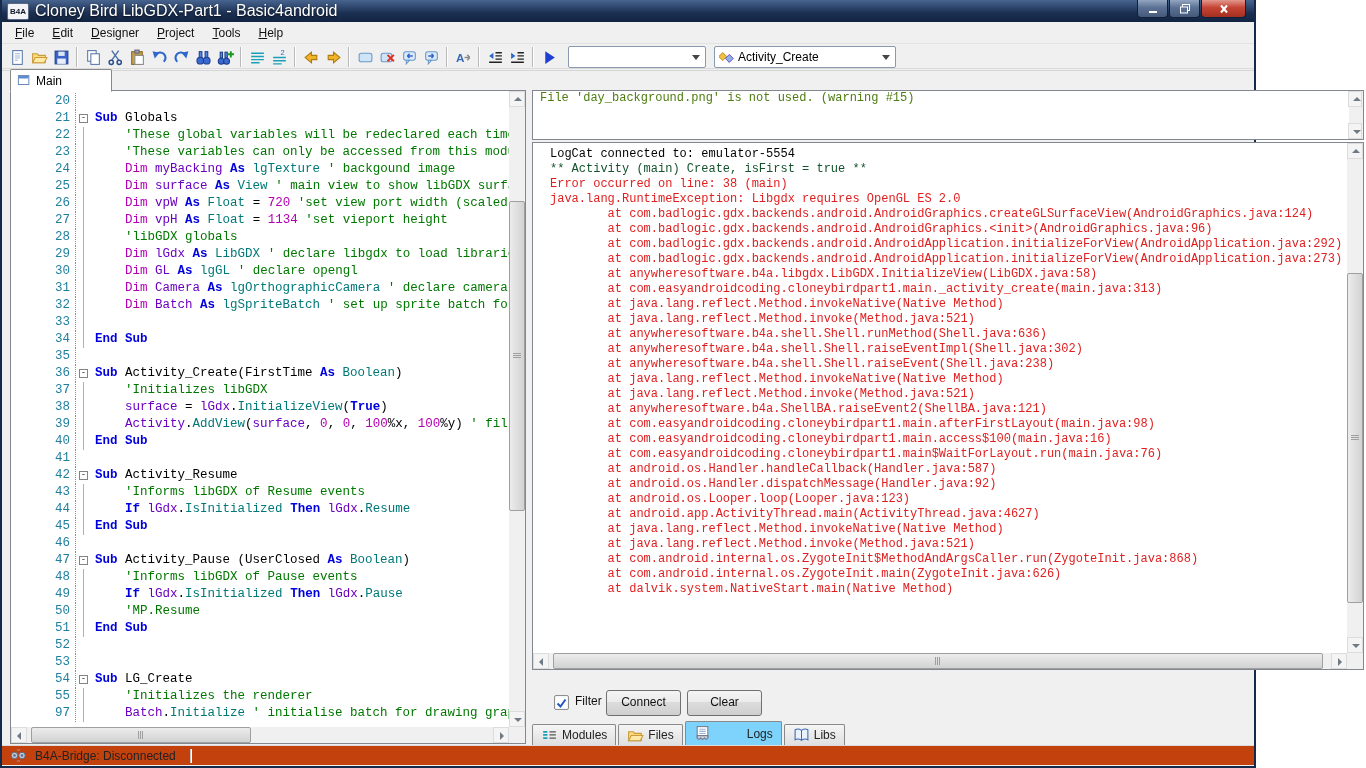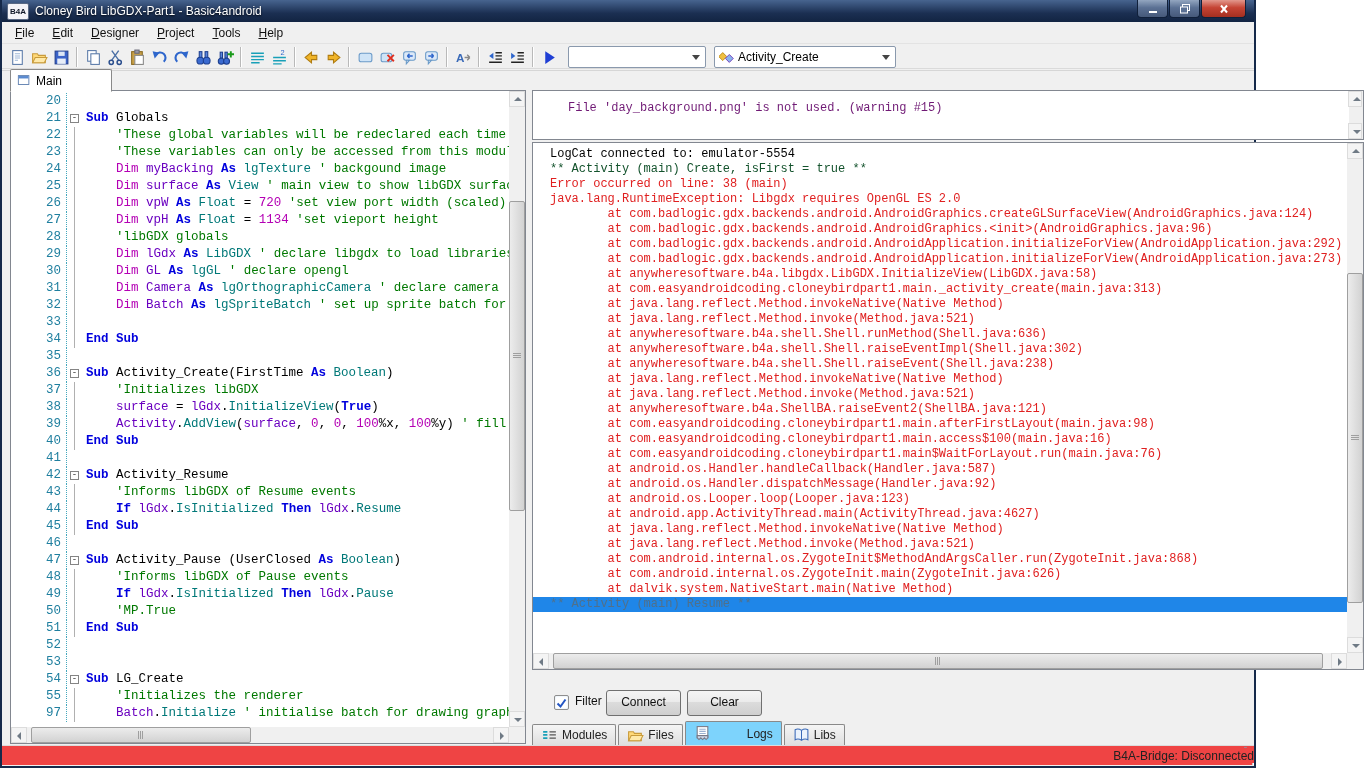--- a/index.html
+++ b/index.html
@@ -5,21 +5,21 @@
   html,body{margin:0;padding:0;width:1366px;height:768px;overflow:hidden;
     font-family:"Liberation Sans",sans-serif;-webkit-font-smoothing:antialiased;}
   .window{position:relative;width:1256px;height:768px;background:#f0f0f0;
     box-sizing:border-box;border:2px solid #15294a;border-top:none;}
   
   .titlebar{position:absolute;left:0;top:0;right:0;height:22px;
     background:linear-gradient(#42608f 0%,#2b4570 40%,#152okay545 100%);
     background:linear-gradient(#47648f,#1b2f52 60%,#122442);display:flex;align-items:center;}
   .appicon{margin-left:5px;width:20px;height:15px;background:#f4f4f8;border:1px solid #5a6a85;
     color:#101828;font-size:8px;font-weight:bold;line-height:15px;text-align:center;border-radius:2px;}
-  .title{color:#fff;font-size:12px;margin-left:6px;text-shadow:0 1px 2px rgba(0,0,0,.8);}
+  .title{color:#fff;font-size:16px;margin-left:6px;text-shadow:0 1px 2px rgba(0,0,0,.8);}
   .winbtns{position:absolute;right:8px;top:0;display:flex;}
   .wbtn{width:29px;height:17px;border:1px solid #10203a;border-top:none;border-radius:0 0 4px 4px;
     background:linear-gradient(#93a6c0,#5b7194 45%,#46597a);display:flex;align-items:center;justify-content:center;margin-left:1px;}
   .wbtn.close{width:43px;background:linear-gradient(#e2988d,#c54434 45%,#a52f20);}
   
   .menubar{position:absolute;left:0;top:22px;right:0;height:21px;background:#f0f0f0;
     display:flex;align-items:center;padding-left:4px;border-bottom:1px solid #e3e3e3;}
   .mi{font-size:12px;color:#111;padding:3px 9px;}
   
   .toolbar{position:absolute;left:0;top:44px;right:0;height:26px;background:#f0f0f0;
@@ -32,21 +32,21 @@
     border-left:4px solid transparent;border-right:4px solid transparent;border-top:5px solid #444;}
   .combo1{width:136px;}
   .combo2{width:176px;padding-left:4px;gap:4px;}
   
   .doctab{position:absolute;left:8px;top:69px;width:94px;height:21px;background:#fff;
     border:1px solid #898989;border-bottom:1px solid #fff;border-radius:2px 2px 0 0;
     display:flex;align-items:center;gap:5px;padding-left:6px;font-size:12px;z-index:2;}
   .editor{position:absolute;left:8px;top:90px;width:516px;height:654px;background:#fff;
     border:1px solid #828790;box-sizing:border-box;}
   .coderows{position:absolute;left:0;top:2px;right:16px;bottom:16px;overflow:hidden;}
-  .crow{display:flex;height:17px;font:12.5px/17px "Liberation Mono",monospace;white-space:pre;}
+  .crow{display:flex;height:17px;font:12.5px/17px "Liberation Mono",monospace;white-space:pre;padding-left:9px;}
   .ln{width:50px;text-align:right;padding-right:5px;color:#1f7f9f;flex:none;
     border-right:1px dotted #45a8bd;}
   .fold{width:15px;flex:none;position:relative;}
   .fbox{position:absolute;left:3px;top:4px;width:9px;height:9px;border:1px solid #848484;
     background:#fff;font:9px/7px "Liberation Mono",monospace;text-align:center;color:#333;box-sizing:border-box;}
   .fline{position:absolute;left:7px;top:0;width:1px;height:17px;background:#b0b0b0;}
   .ct{padding-left:4px;overflow:hidden;}
   .tk-p{color:#000;}
   .tk-k{color:#0000dd;font-weight:bold;}
   .tk-m{color:#b400b4;}
@@ -66,21 +66,21 @@
   .thumb{position:absolute;background:linear-gradient(90deg,#ececec,#d2d2d2);border:1px solid #9f9f9f;
     border-radius:2px;box-sizing:border-box;}
   .thumbh{background:linear-gradient(#ececec,#d2d2d2);}
   .grip{position:absolute;left:3px;right:3px;top:50%;height:5px;margin-top:-3px;
     background:repeating-linear-gradient(#9f9f9f 0 1px,transparent 1px 2px);}
   .griph{position:absolute;top:3px;bottom:3px;left:50%;width:5px;margin-left:-3px;
     background:repeating-linear-gradient(90deg,#9f9f9f 0 1px,transparent 1px 2px);}
   
   .warnbox{position:absolute;left:530px;top:90px;width:832px;height:50px;background:#fff;
     border:1px solid #828790;box-sizing:border-box;}
-  .warntext{position:absolute;left:7px;top:10px;font:12px/15px "Liberation Mono",monospace;color:#701a75;margin-left:28px;}
+  .warntext{position:absolute;left:7px;top:0;font:12px/15px "Liberation Mono",monospace;color:#4d7c0f;}
   .logbox{position:absolute;left:530px;top:142px;width:832px;height:528px;background:#fff;
     border:1px solid #828790;box-sizing:border-box;}
   .logrows{position:absolute;left:0;top:4px;right:16px;bottom:16px;overflow:hidden;}
   .lrow{height:15px;font:12px/15px "Liberation Mono",monospace;white-space:pre;padding-left:17px;overflow:hidden;}
   .lc-k{color:#000;}
   .lc-g{color:#14532d;}
   .lc-r{color:#e02020;}
   .lc-hl{background:#1f86e8;color:#50708a;margin-right:-16px;}
   
   .chk{position:absolute;left:552px;top:695px;width:13px;height:13px;background:#fff;
@@ -89,22 +89,22 @@
   .pbtn{position:absolute;width:73px;height:24px;border:1px solid #707070;border-radius:3px;
     background:linear-gradient(#f4f4f4,#ebebeb 45%,#dcdcdc 46%,#cfcfcf);
     font-size:12px;color:#111;text-align:center;line-height:22px;}
   
   .btabs{position:absolute;left:530px;top:722px;height:23px;display:flex;align-items:flex-end;}
   .btab{height:20px;background:linear-gradient(#f5f5f5,#dfdfdf);border:1px solid #898989;
     border-bottom:none;border-radius:2px 2px 0 0;display:flex;align-items:center;gap:4px;
     padding:0 8px;font-size:12px;margin-right:2px;color:#222;}
   .btab.active{height:23px;background:#7dd3fc;position:relative;z-index:2;gap:36px;}
   
-  .statusbar{position:absolute;left:0;right:0;top:745px;height:19px;background:#ef4444;
-    border-top:1px solid #dcdcdc;display:flex;align-items:flex-end;flex-direction:column;}
+  .statusbar{position:absolute;left:0;right:0;top:745px;height:19px;background:#c2410c;
+    border-top:1px solid #dcdcdc;display:flex;align-items:center;}
   .statustext{font-size:12px;color:#222;margin-left:8px;}
   .ssep{width:1px;height:14px;background:#c8c8c8;border-right:1px solid #fff;margin-left:14px;}
   .hline{position:absolute;left:0;right:0;top:68px;height:1px;background:#dadada;}
 </style>
 </head>
 <body>
 
 <div class="window">
 
   <div class="titlebar">
@@ -333,21 +333,21 @@
         <div class="crow"><span class="ln">40</span><span class="fold"><span class="fline"></span></span><span class="ct"><span class="tk-k">End Sub</span></span></div>
         <div class="crow"><span class="ln">41</span><span class="fold"></span><span class="ct"></span></div>
         <div class="crow"><span class="ln">42</span><span class="fold"><span class="fbox">-</span></span><span class="ct"><span class="tk-k">Sub</span><span class="tk-p"> Activity_Resume</span></span></div>
         <div class="crow"><span class="ln">43</span><span class="fold"><span class="fline"></span></span><span class="ct"><span class="tk-p">    </span><span class="tk-c">'Informs libGDX of Resume events</span></span></div>
         <div class="crow"><span class="ln">44</span><span class="fold"><span class="fline"></span></span><span class="ct"><span class="tk-p">    </span><span class="tk-k">If</span><span class="tk-p"> </span><span class="tk-i">lGdx</span><span class="tk-p">.</span><span class="tk-t">IsInitialized</span><span class="tk-p"> </span><span class="tk-k">Then</span><span class="tk-p"> </span><span class="tk-i">lGdx</span><span class="tk-p">.</span><span class="tk-t">Resume</span></span></div>
         <div class="crow"><span class="ln">45</span><span class="fold"><span class="fline"></span></span><span class="ct"><span class="tk-k">End Sub</span></span></div>
         <div class="crow"><span class="ln">46</span><span class="fold"></span><span class="ct"></span></div>
         <div class="crow"><span class="ln">47</span><span class="fold"><span class="fbox">-</span></span><span class="ct"><span class="tk-k">Sub</span><span class="tk-p"> Activity_Pause (UserClosed </span><span class="tk-k">As</span><span class="tk-p"> </span><span class="tk-t">Boolean</span><span class="tk-p">)</span></span></div>
         <div class="crow"><span class="ln">48</span><span class="fold"><span class="fline"></span></span><span class="ct"><span class="tk-p">    </span><span class="tk-c">'Informs libGDX of Pause events</span></span></div>
         <div class="crow"><span class="ln">49</span><span class="fold"><span class="fline"></span></span><span class="ct"><span class="tk-p">    </span><span class="tk-k">If</span><span class="tk-p"> </span><span class="tk-i">lGdx</span><span class="tk-p">.</span><span class="tk-t">IsInitialized</span><span class="tk-p"> </span><span class="tk-k">Then</span><span class="tk-p"> </span><span class="tk-i">lGdx</span><span class="tk-p">.</span><span class="tk-t">Pause</span></span></div>
-        <div class="crow"><span class="ln">50</span><span class="fold"><span class="fline"></span></span><span class="ct"><span class="tk-p">    </span><span class="tk-c">'MP.True</span></span></div>
+        <div class="crow"><span class="ln">50</span><span class="fold"><span class="fline"></span></span><span class="ct"><span class="tk-p">    </span><span class="tk-c">'MP.Resume</span></span></div>
         <div class="crow"><span class="ln">51</span><span class="fold"><span class="fline"></span></span><span class="ct"><span class="tk-k">End Sub</span></span></div>
         <div class="crow"><span class="ln">52</span><span class="fold"></span><span class="ct"></span></div>
         <div class="crow"><span class="ln">53</span><span class="fold"></span><span class="ct"></span></div>
         <div class="crow"><span class="ln">54</span><span class="fold"><span class="fbox">-</span></span><span class="ct"><span class="tk-k">Sub</span><span class="tk-p"> LG_Create</span></span></div>
         <div class="crow"><span class="ln">55</span><span class="fold"><span class="fline"></span></span><span class="ct"><span class="tk-p">    </span><span class="tk-c">'Initializes the renderer</span></span></div>
         <div class="crow"><span class="ln">97</span><span class="fold"><span class="fline"></span></span><span class="ct"><span class="tk-p">    </span><span class="tk-i">Batch</span><span class="tk-p">.</span><span class="tk-t">Initialize</span><span class="tk-p"> </span><span class="tk-c">' initialise batch for drawing graphics</span></span></div>
       </div>
     <div class="sb sbv" style="right:0;top:0;bottom:16px;">
       <div class="arr up" style="top:0;left:0;"></div>
       <div class="arr down" style="bottom:0;left:0;"></div>
@@ -398,21 +398,20 @@
         <div class="lrow lc-r">        at com.easyandroidcoding.cloneybirdpart1.main$WaitForLayout.run(main.java:76)</div>
         <div class="lrow lc-r">        at android.os.Handler.handleCallback(Handler.java:587)</div>
         <div class="lrow lc-r">        at android.os.Handler.dispatchMessage(Handler.java:92)</div>
         <div class="lrow lc-r">        at android.os.Looper.loop(Looper.java:123)</div>
         <div class="lrow lc-r">        at android.app.ActivityThread.main(ActivityThread.java:4627)</div>
         <div class="lrow lc-r">        at java.lang.reflect.Method.invokeNative(Native Method)</div>
         <div class="lrow lc-r">        at java.lang.reflect.Method.invoke(Method.java:521)</div>
         <div class="lrow lc-r">        at com.android.internal.os.ZygoteInit$MethodAndArgsCaller.run(ZygoteInit.java:868)</div>
         <div class="lrow lc-r">        at com.android.internal.os.ZygoteInit.main(ZygoteInit.java:626)</div>
         <div class="lrow lc-r">        at dalvik.system.NativeStart.main(Native Method)</div>
-        <div class="lrow lc-hl">** Activity (main) Resume **</div>
       </div>
     <div class="sb sbv" style="right:0;top:0;bottom:16px;">
       <div class="arr up" style="top:0;left:0;"></div>
       <div class="arr down" style="bottom:0;left:0;"></div>
       <div class="thumb" style="left:0;width:16px;top:130px;height:330px;">
           <span class="grip"></span>
         </div>
     </div>
     <div class="sb sbh" style="left:0;right:16px;bottom:0;">
       <div class="arr left" style="left:0;top:0;"></div>

